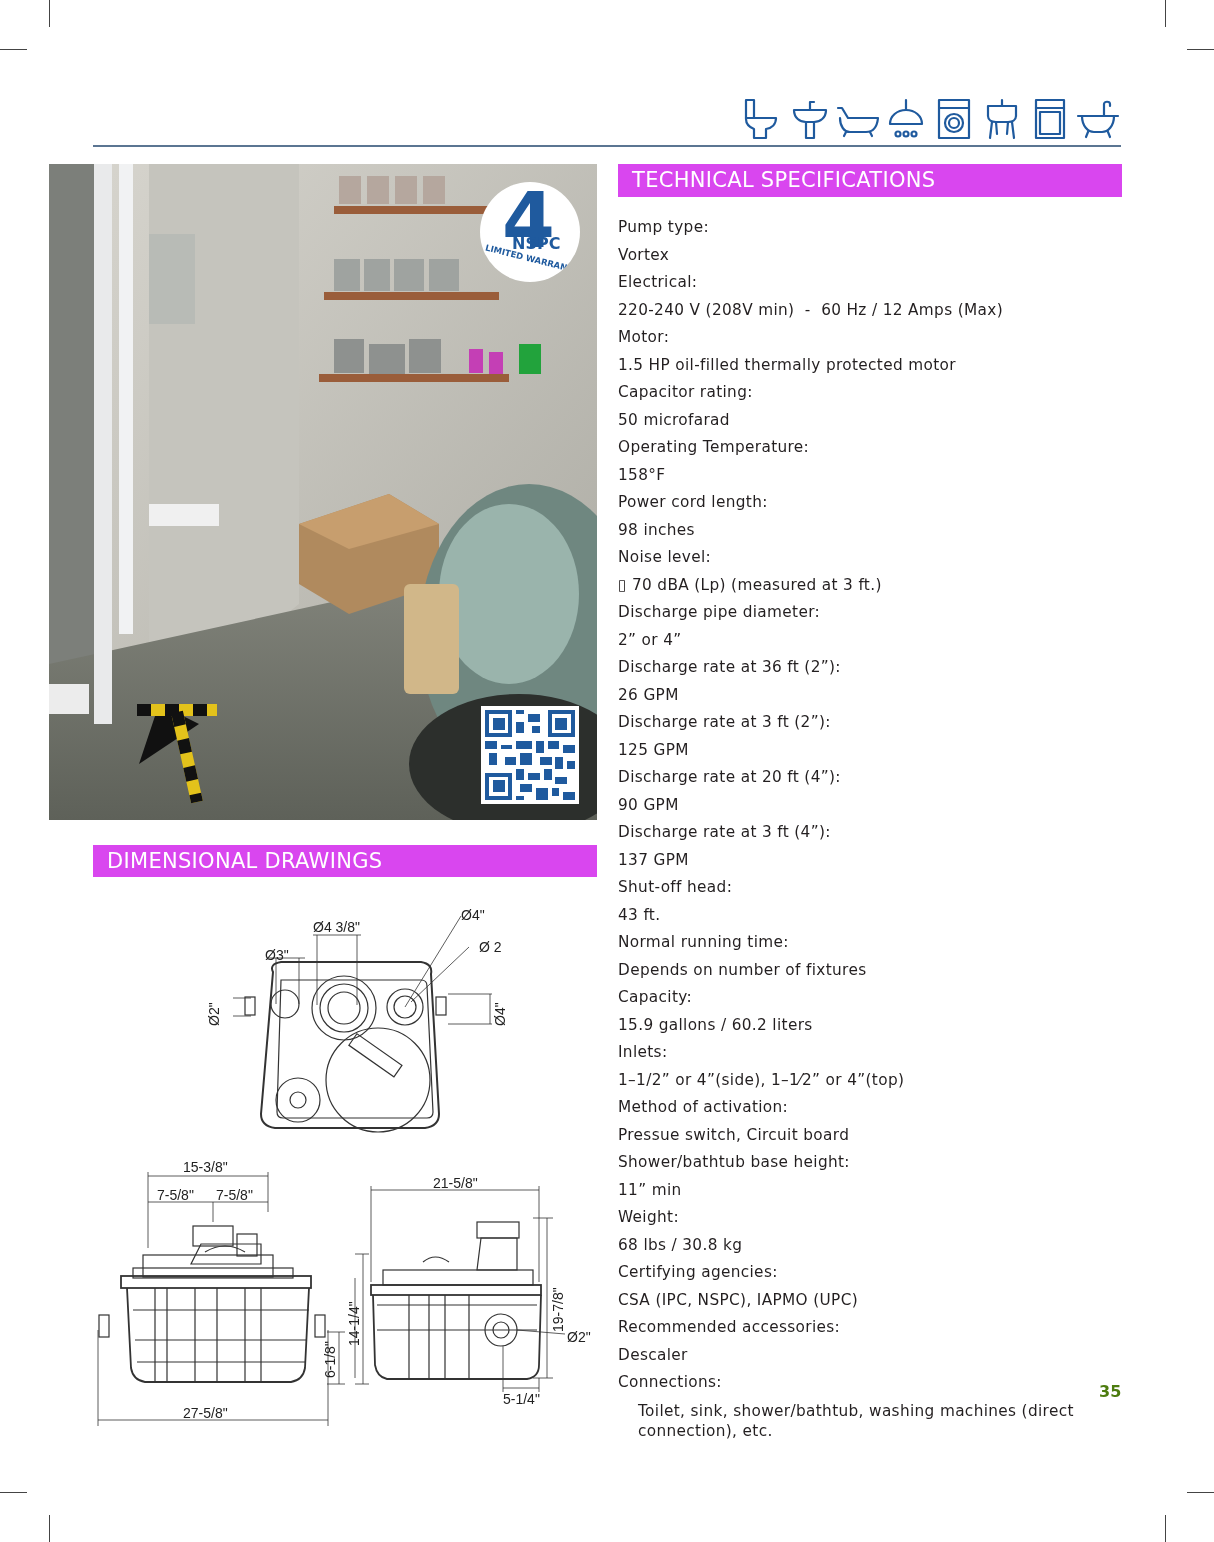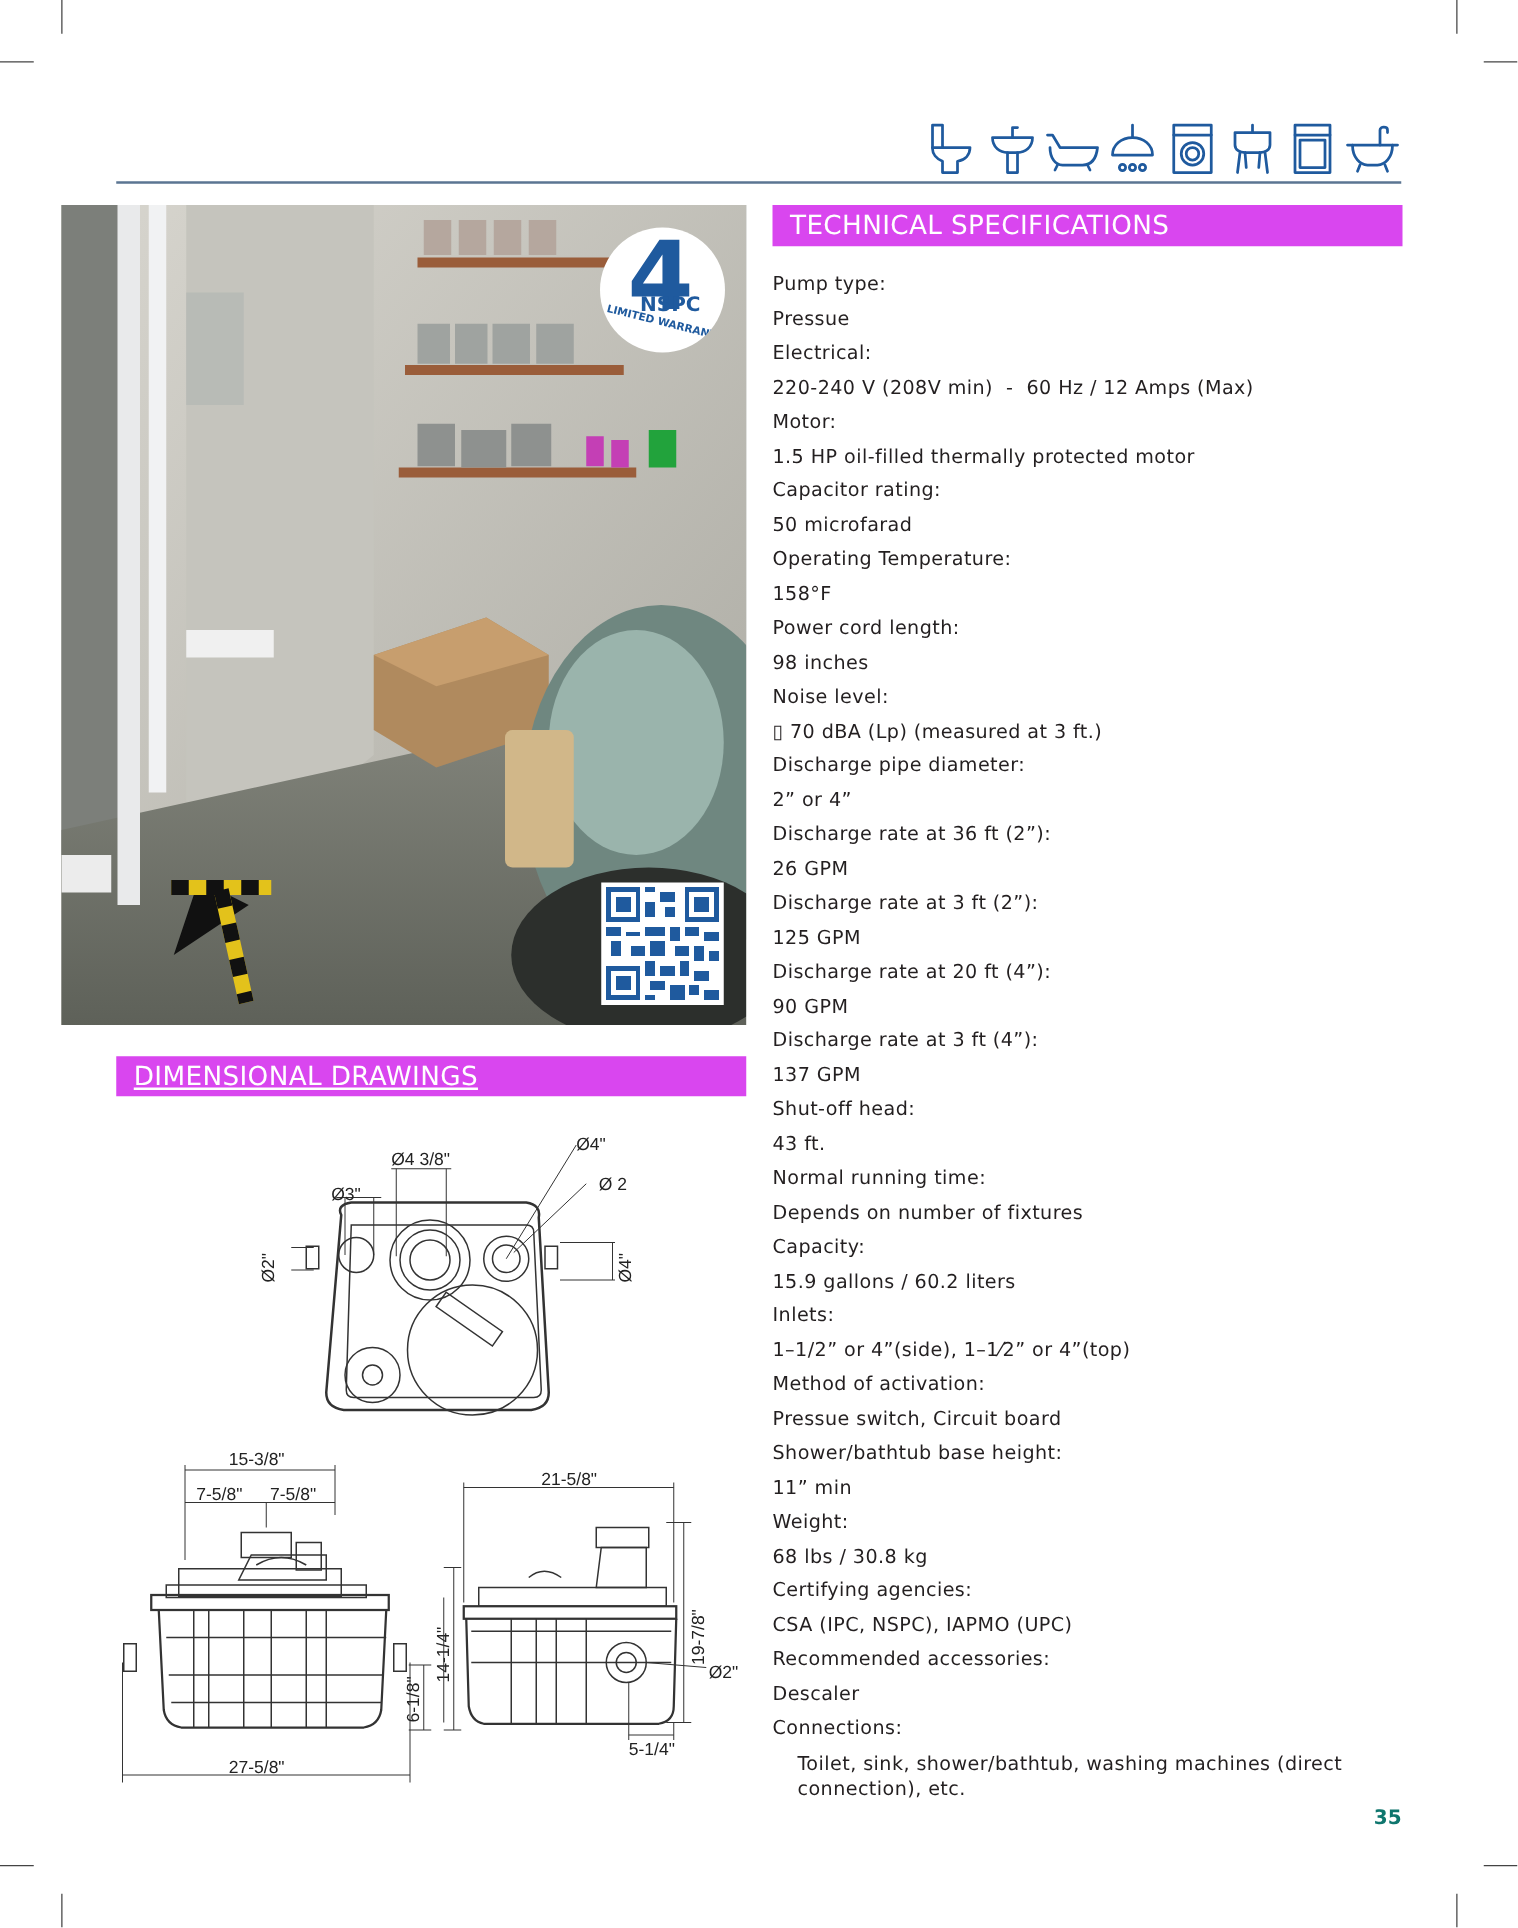--- a/index.html
+++ b/index.html
@@ -5,25 +5,25 @@
   html,body{margin:0;padding:0;background:#fff;}
   body{width:1214px;height:1542px;position:relative;overflow:hidden;font-family:"DejaVu Sans","Liberation Sans",sans-serif;color:#231f20;}
   .crop{position:absolute;background:#444;}
   .rule{position:absolute;left:93px;top:145px;width:1028px;height:2px;background:#5b7592;}
   .icons{position:absolute;left:738px;top:96px;height:46px;display:flex;gap:0;}
   .icons .ic{width:48px;height:46px;margin-right:0;}
   .icons svg{width:48px;height:46px;stroke:#1f5a9e;fill:none;stroke-width:2.2;stroke-linejoin:round;stroke-linecap:round;}
   .photo{position:absolute;left:49px;top:164px;width:548px;height:656px;overflow:hidden;background:#8c8e86;}
   .sec-head{position:absolute;background:#d946ef;color:#fff;font-size:21px;letter-spacing:0.3px;line-height:33px;padding-left:14px;box-sizing:border-box;}
   .sec-head.ts{left:618px;top:164px;width:504px;height:33px;}
-  .sec-head.dd{left:93px;top:845px;width:504px;height:32px;line-height:32px;text-decoration:underline;}
+  .sec-head.dd{left:93px;top:845px;width:504px;height:32px;line-height:32px;}
   .specs{position:absolute;left:618px;top:214px;width:500px;font-size:15.3px;letter-spacing:0.35px;}
   .specs .ln{height:27.5px;line-height:27.5px;white-space:nowrap;}
   .specs .ln.wrap{white-space:normal;height:auto;line-height:20px;padding-top:4px;margin-left:20px;}
-  .pagenum{position:absolute;left:1099px;top:1444px;font-size:16px;font-weight:bold;color:#0f766e;}
+  .pagenum{position:absolute;left:1099px;top:1382px;font-size:16px;font-weight:bold;color:#4d7c0f;}
   .drawing{position:absolute;left:93px;top:900px;width:515px;height:540px;}
   .drawing svg{width:515px;height:540px;}
   .dim{font-family:"Liberation Sans",sans-serif;font-size:14px;fill:#222;}
 </style>
 </head>
 <body>
 
 <div class="crop" style="left:49px;top:0;width:1px;height:27px;"></div>
 <div class="crop" style="left:0;top:49px;width:27px;height:1px;"></div>
 <div class="crop" style="left:1165px;top:0;width:1px;height:27px;"></div>
@@ -202,21 +202,21 @@
         <rect x="9" y="23" width="2" height="1"></rect>
       </g>
     </svg>
   </div>
 </div>
 
 <div class="sec-head ts">TECHNICAL SPECIFICATIONS</div>
 
 <div class="specs">
   <div class="ln">Pump type:</div>
-  <div class="ln">Pressue</div>
+  <div class="ln">Vortex</div>
   <div class="ln">Electrical:</div>
   <div class="ln" style="white-space:pre;">220-240 V (208V min)  -  60 Hz / 12 Amps (Max)</div>
   <div class="ln">Motor:</div>
   <div class="ln">1.5 HP oil-filled thermally protected motor</div>
   <div class="ln">Capacitor rating:</div>
   <div class="ln">50 microfarad</div>
   <div class="ln">Operating Temperature:</div>
   <div class="ln">158°F</div>
   <div class="ln">Power cord length:</div>
   <div class="ln">98 inches</div>

